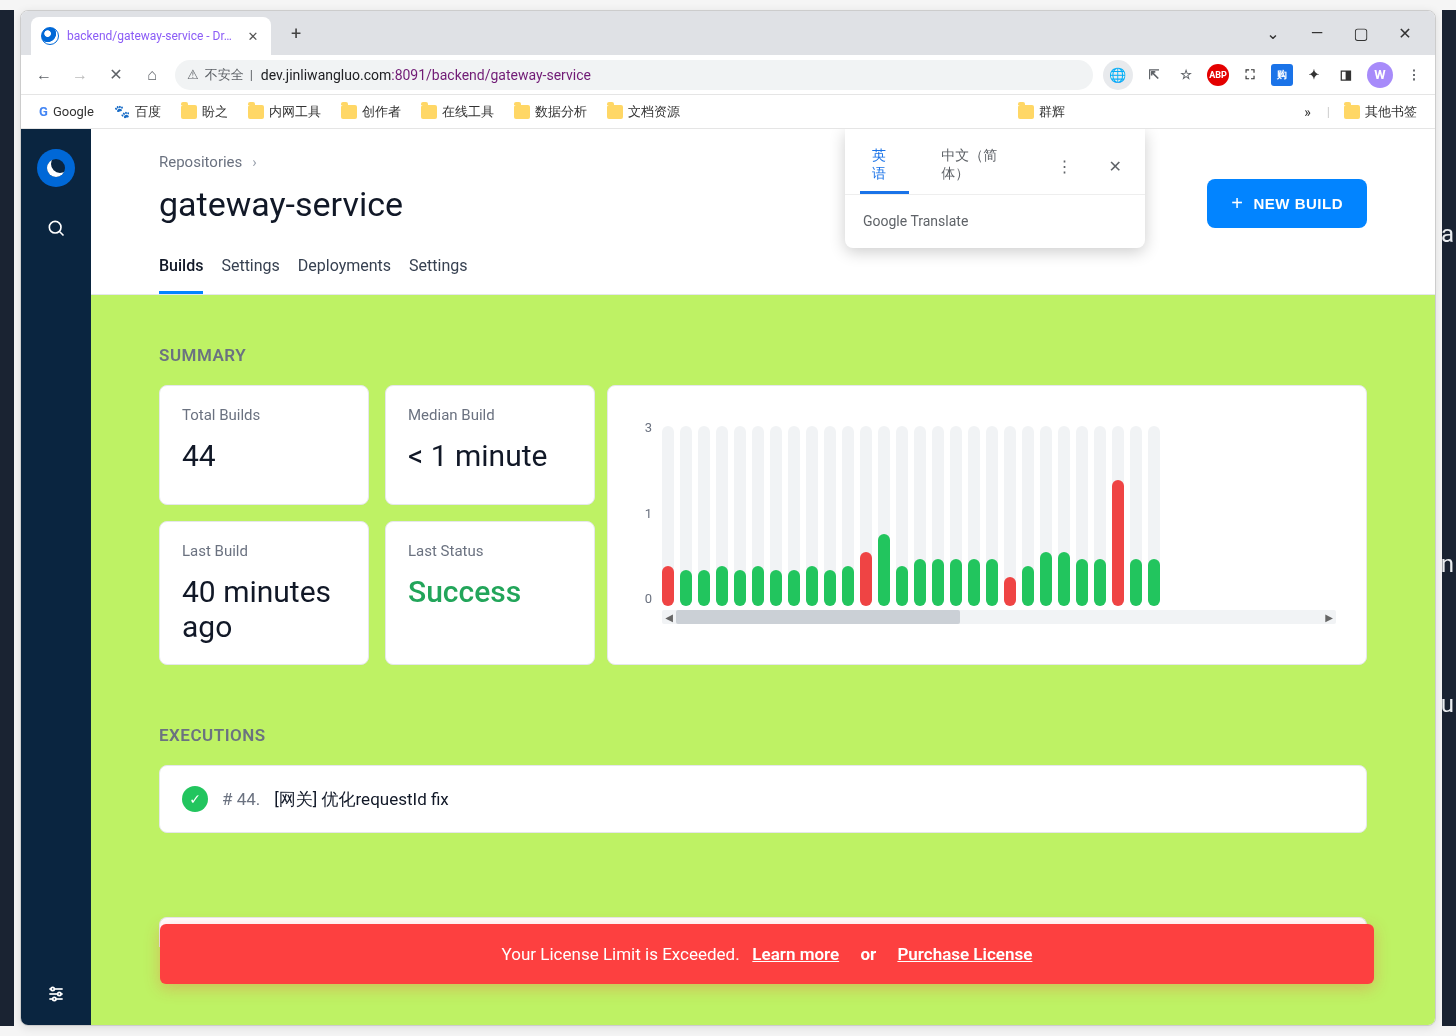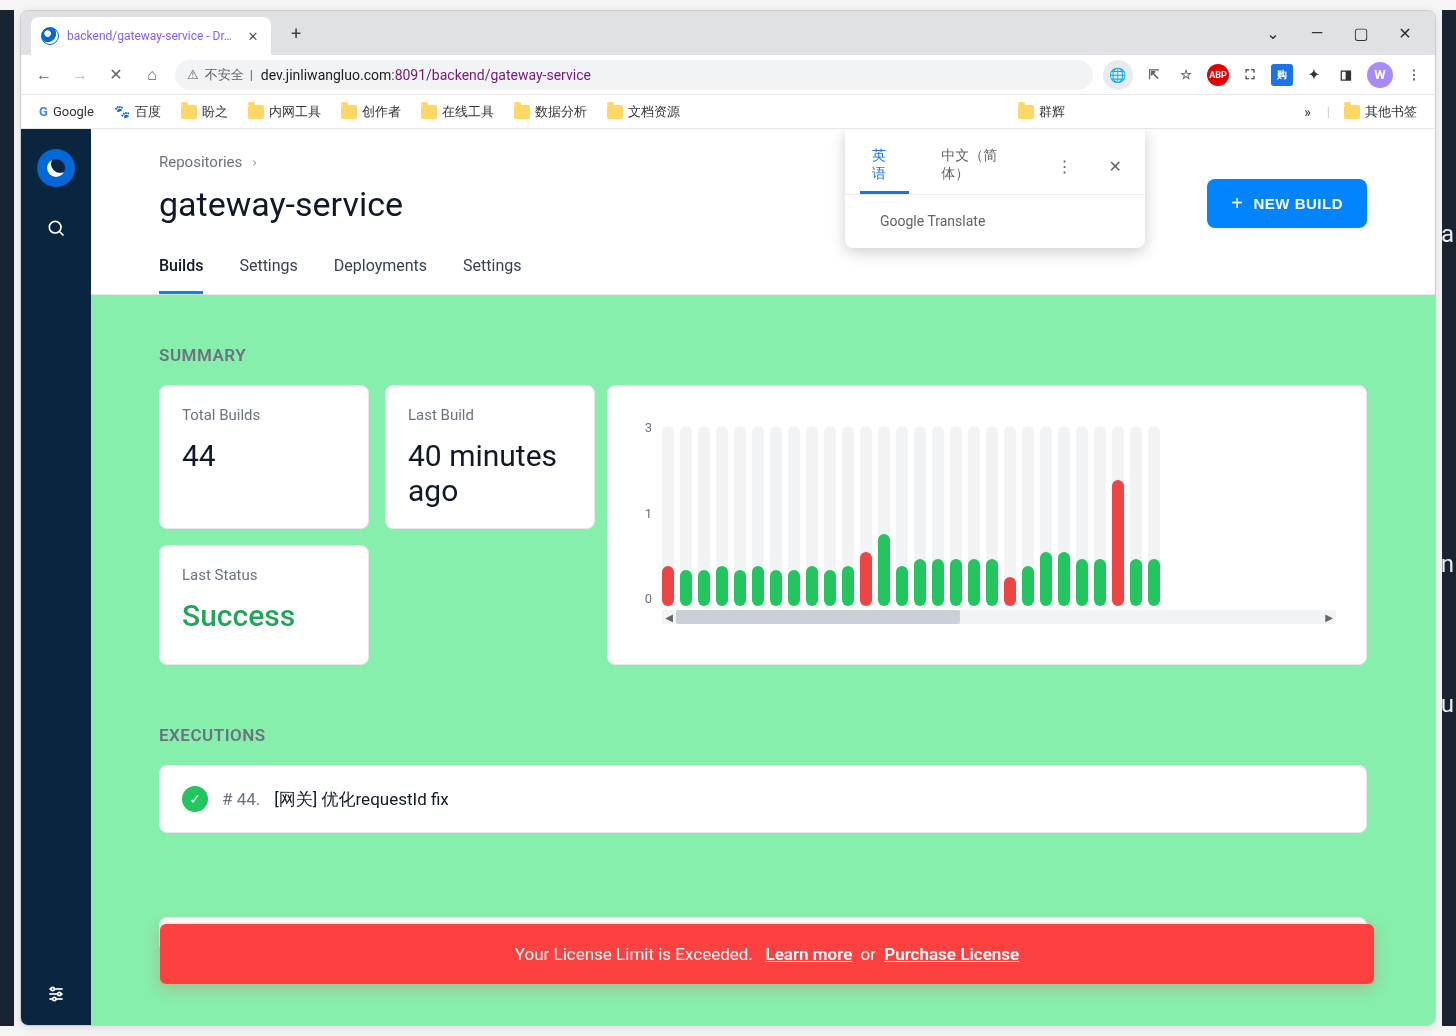--- a/index.html
+++ b/index.html
@@ -35,45 +35,45 @@
 .bm-spacer { flex: 1; }
 .bm-more { color: #333; font-size: 14px; padding: 0 8px; }
 
 
 .translate-popup { position: absolute; top: 0; right: 290px; width: 300px; background: #fff; border-radius: 0 0 8px 8px; box-shadow: 0 4px 16px rgba(0,0,0,0.2); z-index: 100; padding-bottom: 15px; }
 .translate-tabs { display: flex; align-items: center; padding: 10px 15px 0; gap: 20px; border-bottom: 1px solid #eee; position: relative; }
 .translate-tab { padding: 8px 12px; font-size: 14px; color: #5f6368; cursor: pointer; border-bottom: 3px solid transparent; }
 .translate-tab.active { color: #1a73e8; border-bottom-color: #1a73e8; font-weight: 500; }
 .translate-dots { margin-left: auto; color: #5f6368; cursor: pointer; padding: 4px 8px;}
 .translate-close { color: #5f6368; cursor: pointer; padding: 2px 8px; font-size: 16px; }
-.translate-brand { padding: 18px 35px 4px; font-size: 14px; color: #5f6368; }
+.translate-brand { padding: 18px 18px 4px; font-size: 14px; color: #5f6368; }
 
 
 .content-area { flex: 1; display: flex; overflow: hidden; position: relative; }
 .app-sidebar { width: 70px; background: #0a2540; display: flex; flex-direction: column; align-items: center; padding: 20px 0; gap: 30px; }
 .logo-drone { width: 38px; height: 38px; border-radius: 50%; background: #0068d7; display: flex; align-items: center; justify-content: center; position: relative; }
 .logo-drone::after { content:''; width: 18px; height: 18px; border-radius: 50%; background: #0a2540; box-shadow: inset 4px -4px 0 #fff; }
 .side-icon { width: 22px; height: 22px; color: #fff; cursor: pointer; display: flex; align-items: center; justify-content: center; }
 .side-spacer { flex: 1; }
 
-.app-main { flex: 1; background: #86efac; overflow-y: auto; position: relative; }
+.app-main { flex: 1; background: #bef264; overflow-y: auto; position: relative; }
 .app-main::-webkit-scrollbar { width: 12px; }
 .app-main::-webkit-scrollbar-thumb { background: #c1c1c1; border-radius: 6px; }
 .app-main::-webkit-scrollbar-track { background: #f1f1f1; }
 
 .page-header { background: #fff; padding: 24px 68px 0; border-bottom: 1px solid #e5e7eb; }
 .breadcrumb { display: flex; align-items: center; gap: 10px; color: #6b7280; font-size: 15px; }
 .breadcrumb-link { color: #6b7280; text-decoration: none; cursor: pointer; }
 .chevron { color: #9ca3af; }
 .header-row { display: flex; align-items: center; justify-content: space-between; margin-top: 8px; }
 .page-title-text { font-size: 34px; font-weight: 400; color: #111827; }
 .new-build-btn { background: #0284ff; color: #fff; border: none; border-radius: 8px; padding: 13px 24px; font-size: 15px; font-weight: 700; letter-spacing: 0.5px; display: flex; align-items: center; gap: 10px; cursor: pointer; }
 .plus-ic { font-size: 20px; font-weight: 300; }
 
-.tabs-row { display: flex; gap: 36px; margin-top: 28px; }
+.tabs-row { display: flex; gap: 18px; margin-top: 28px; }
 .tab-item { padding: 0 0 16px 0; font-size: 16px; color: #374151; cursor: pointer; border-bottom: 3px solid transparent; }
 .tab-item.active { color: #111827; font-weight: 500; border-bottom-color: #0284ff; }
 
 .page-body { padding: 50px 68px; }
 .section-title { font-size: 17px; font-weight: 600; color: #6b7280; letter-spacing: 0.5px; margin-bottom: 20px; }
 
 .summary-grid { display: flex; gap: 12px; }
 .cards-col { display: grid; grid-template-columns: 210px 210px; gap: 16px; }
 .stat-card { background: #fff; border: 1px solid #e5e7eb; border-radius: 8px; padding: 20px 22px; min-height: 120px; }
 .stat-label { font-size: 15px; color: #6b7280; margin-bottom: 14px; }
@@ -96,21 +96,21 @@
 
 .executions { margin-top: 60px; }
 .exec-item { background: #fff; border: 1px solid #e5e7eb; border-radius: 8px; padding: 20px 22px; margin-bottom: 14px; display: flex; align-items: center; gap: 14px; cursor: pointer; }
 .status-dot { width: 26px; height: 26px; border-radius: 50%; background: #22c55e; display: flex; align-items: center; justify-content: center; color: #fff; font-size: 14px; flex-shrink: 0;}
 .exec-num { color: #6b7280; font-size: 17px; }
 .exec-title { color: #111827; font-size: 17px; }
 .exec-item.partial { border-radius: 8px 8px 0 0; margin-bottom: 0; padding-bottom: 2px; overflow: hidden; height: 30px; border-bottom: none;}
 
 .license-banner { position: fixed; left: 160px; right: 82px; bottom: 52px; background: #fd4040; color: #fff; border-radius: 6px; padding: 20px; text-align: center; font-size: 17px; box-shadow: 0 4px 16px rgba(253,64,64,0.3); z-index: 50; }
 .license-banner .link { color: #fff; text-decoration: underline; font-weight: 600; cursor: pointer; }
-.license-banner .sep { margin: 0 4px; }
+.license-banner .sep { margin: 0 17px; font-weight: bold; }
 
 
 .bg-left, .bg-right { position: absolute; top: 10px; bottom: 10px; width: 14px; background: #1a2332; }
 .bg-left { left: 0; }
 .bg-right { right: 0; }
 .bg-right .peek { color: #e9ecef; font-size: 24px; position: absolute; right: 2px; }
 
 .baidu-paw { width:16px; height:16px; position:relative; }
 .baidu-paw::before{ content:'🐾'; font-size:13px; color:#2932e1; }
 </style>
@@ -273,20 +273,24 @@
 
       <div class="page-body">
         <h2 class="section-title">SUMMARY</h2>
         <div class="summary-grid">
           <div class="cards-col">
             <div class="stat-card">
               <div class="stat-label">Total Builds</div>
               <div class="stat-value">44</div>
             </div>
             <div class="stat-card">
+              <div class="stat-label">Median Build</div>
+              <div class="stat-value">&lt; 1 minute</div>
+            </div>
+            <div class="stat-card">
               <div class="stat-label">Last Build</div>
               <div class="stat-value">40 minutes ago</div>
             </div>
             <div class="stat-card">
               <div class="stat-label">Last Status</div>
               <div class="stat-value success">Success</div>
             </div>
           </div>
 
           <div class="chart-card">

